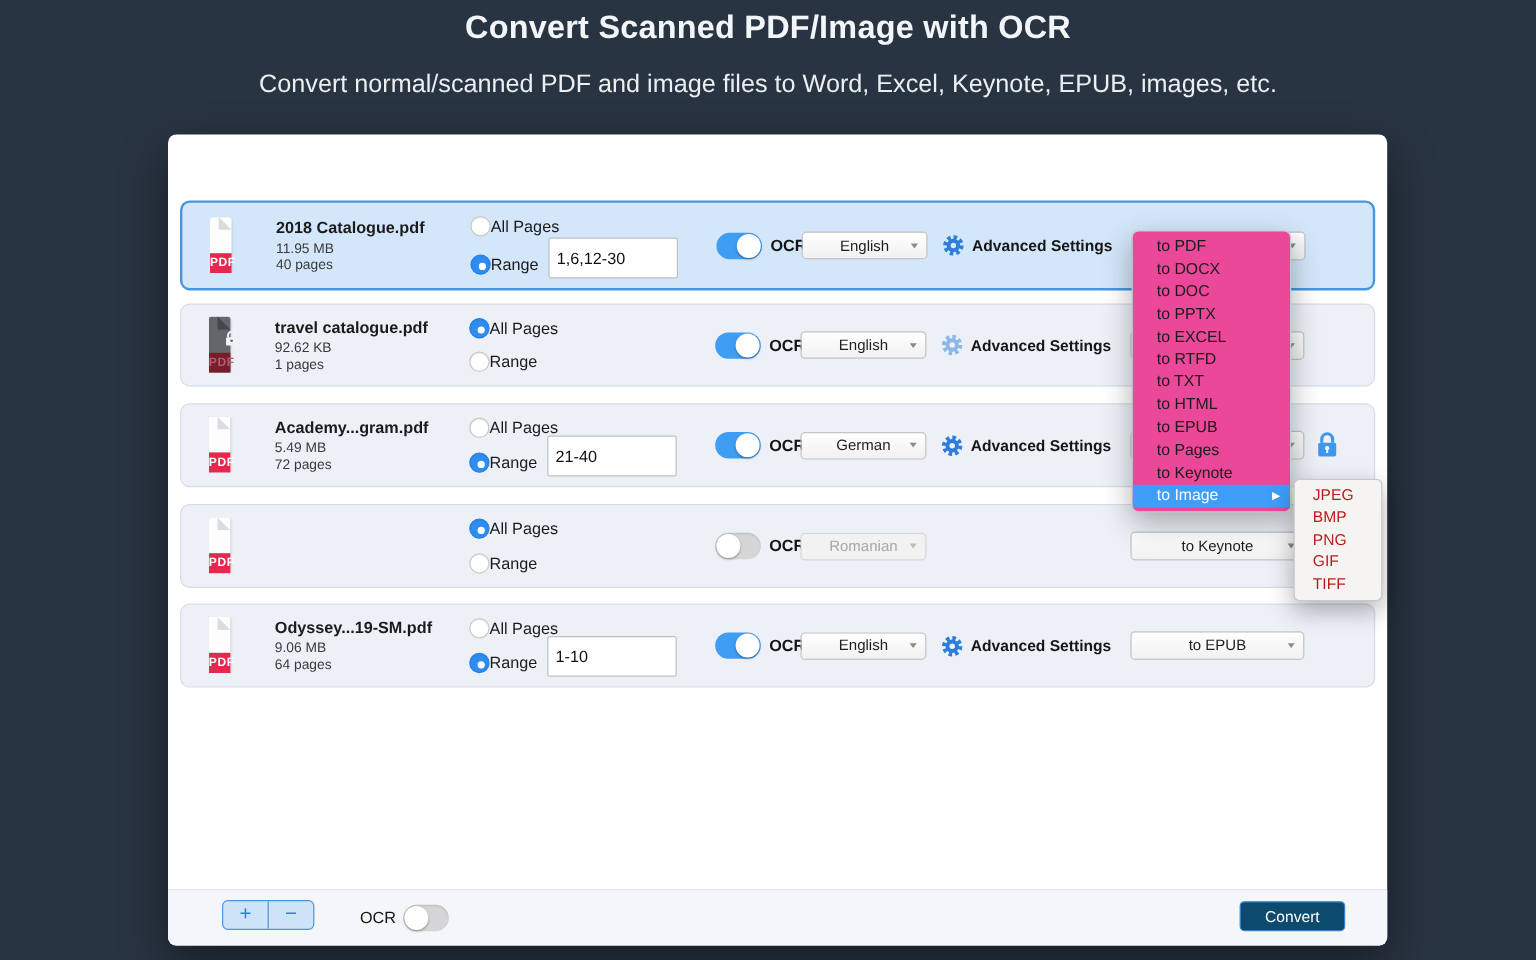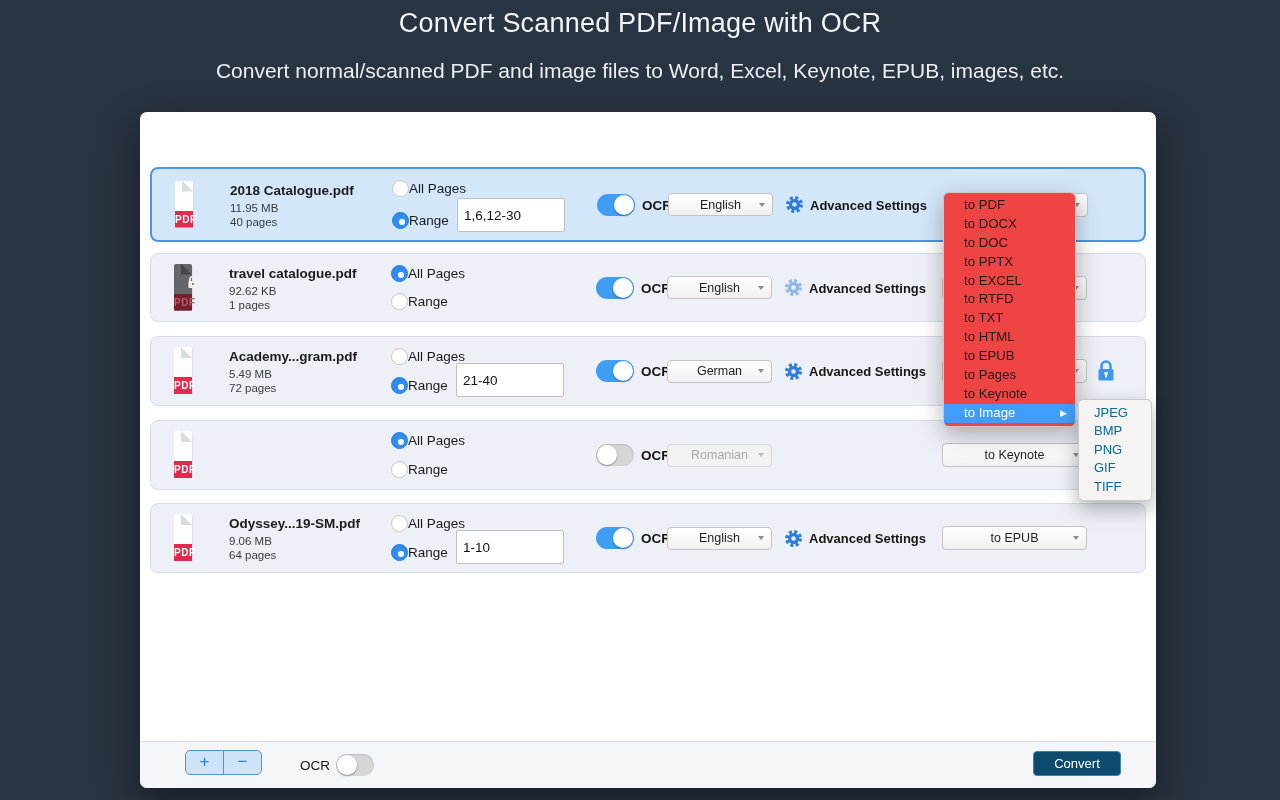--- a/index.html
+++ b/index.html
@@ -1,21 +1,21 @@
 <!DOCTYPE html>
 <html><head>
 <meta charset="utf-8">
 <style>
   * { margin:0; padding:0; box-sizing:border-box; }
   html,body { width:1280px; height:800px; overflow:hidden; }
   body { font-family:"Liberation Sans", sans-serif; background:#293442; }
   #app { position:relative; width:1280px; height:800px; }
 
   .h1 { position:absolute; top:8px; left:0; width:100%; text-align:center;
-        font-size:27px; font-weight:400; color:#f3f6f8; letter-spacing:.2px; }
+        font-size:27px; font-weight:700; color:#f3f6f8; letter-spacing:.2px; }
   .h2 { position:absolute; top:59px; left:0; width:100%; text-align:center;
         font-size:21px; font-weight:400; color:#eceff2; }
 
   .window { position:absolute; left:140px; top:112px; width:1016px; height:676px;
             background:#ffffff; border-radius:7px; box-shadow:0 16px 40px rgba(0,0,0,.45); }
 
   
   .titlebar { position:absolute; top:0; left:0; right:0; height:48px;
               background:linear-gradient(#f8f8f8,#ececec); border-bottom:1px solid #cfcfcf;
               border-radius:7px 7px 0 0; }
@@ -90,31 +90,31 @@
   .select.disabled .tri { border-top-color:#bdbdbd; }
 
   .gear { position:absolute; left:633px; top:50%; margin-top:-9.5px; width:19px; height:19px; }
   .row .hole { fill:#edf0f7; } .row.selected .hole { fill:#d4e7fa; }
   .adv { position:absolute; left:658px; top:50%; transform:translateY(-50%);
          font-size:13px; font-weight:600; color:#161616; }
   .rowlock { position:absolute; left:944px; top:50%; margin-top:-12px; }
 
   
   .menu { position:absolute; left:943px; top:192px; width:133px; padding:3px 0;
-          background:#ef4444; border:1px solid #c9c9c9; border-radius:6px;
+          background:#ec4899; border:1px solid #c9c9c9; border-radius:6px;
           box-shadow:0 8px 24px rgba(0,0,0,.3); z-index:50; }
   .menu-item { height:18.9px; line-height:18.9px; padding-left:20px; font-size:13.2px;
                color:#1b1b1b; white-space:nowrap; }
   .menu-item.hl { background:#3f9efb; color:#fff; display:flex; align-items:center;
                   justify-content:space-between; padding-right:8px; }
   .menu-item.hl .arrow { font-size:9px; line-height:18.9px; }
   .submenu { position:absolute; left:1078px; top:399px; width:74px; padding:4px 0;
              background:#f6f4f2; border:1px solid #c9c9c9; border-radius:5px;
              box-shadow:0 8px 20px rgba(0,0,0,.3); z-index:60; }
-  .submenu-item { height:18.4px; line-height:18.4px; padding-left:15px; font-size:13px; color:#0369a1; }
+  .submenu-item { height:18.4px; line-height:18.4px; padding-left:15px; font-size:13px; color:#b91c1c; }
 
   
   .footer { position:absolute; left:0; right:0; bottom:0; height:47px; background:#f5f6f9;
             border-top:1px solid #d9dde3; border-radius:0 0 7px 7px; }
   .addremove { position:absolute; left:45px; top:8px; width:77px; height:25px; display:flex;
                background:#cde3f8; border:1px solid #4a96dd; border-radius:5px; overflow:hidden; }
   .ar-btn { flex:1; text-align:center; line-height:22px; font-size:17px; color:#2b7de1; }
   .ar-div { width:1px; background:#4a96dd; }
   .f-ocr { position:absolute; left:160px; top:50%; transform:translateY(-50%);
            font-size:13.5px; color:#141414; }

